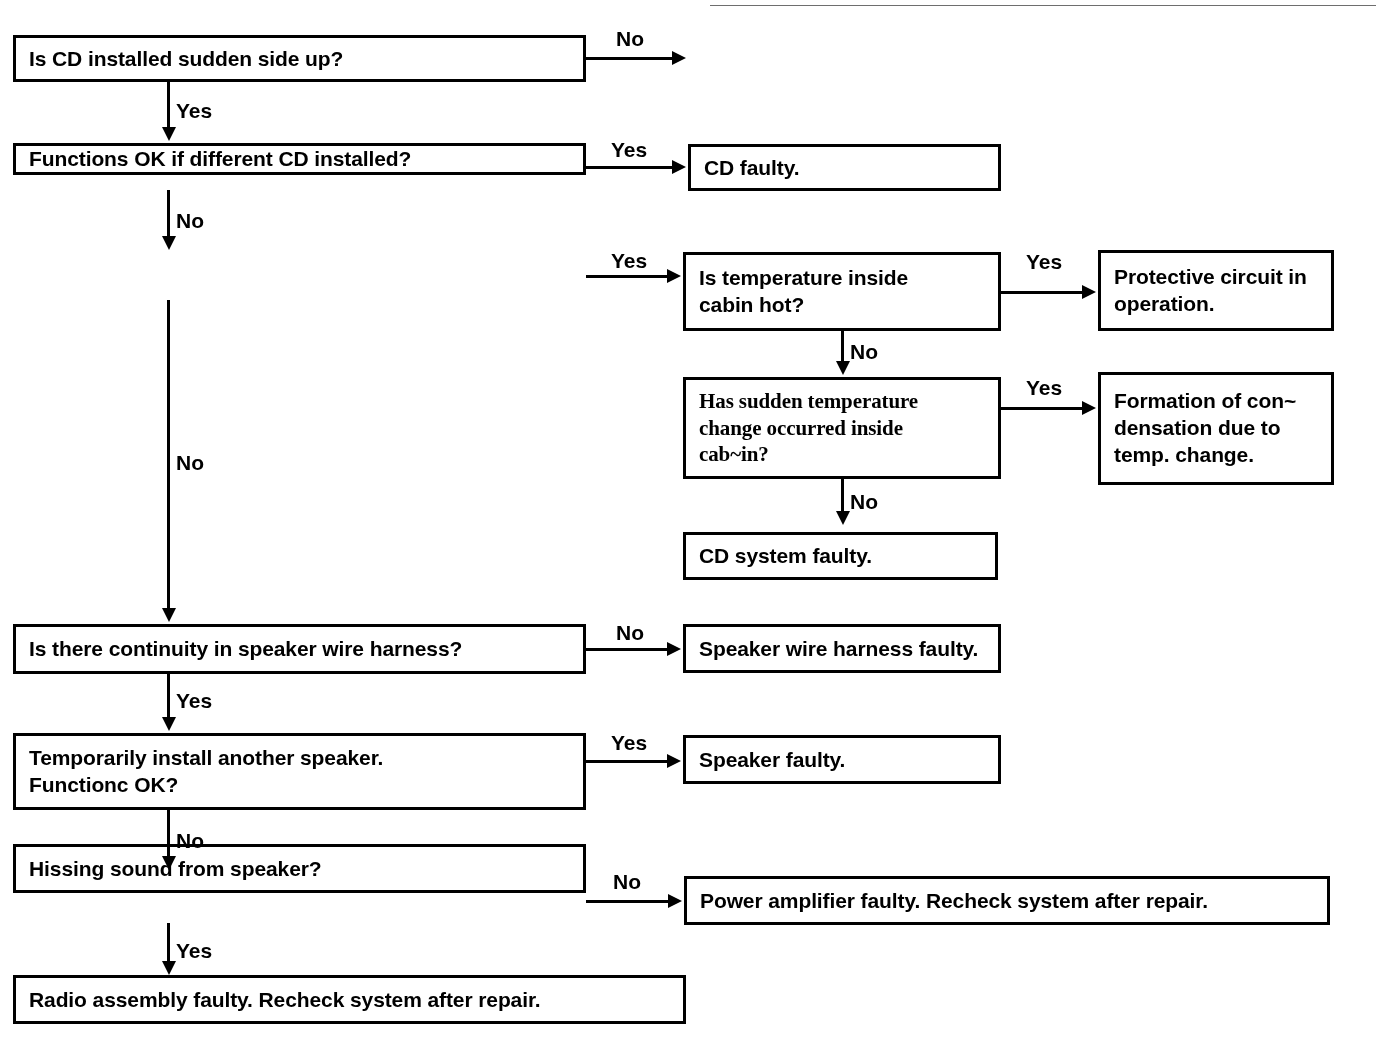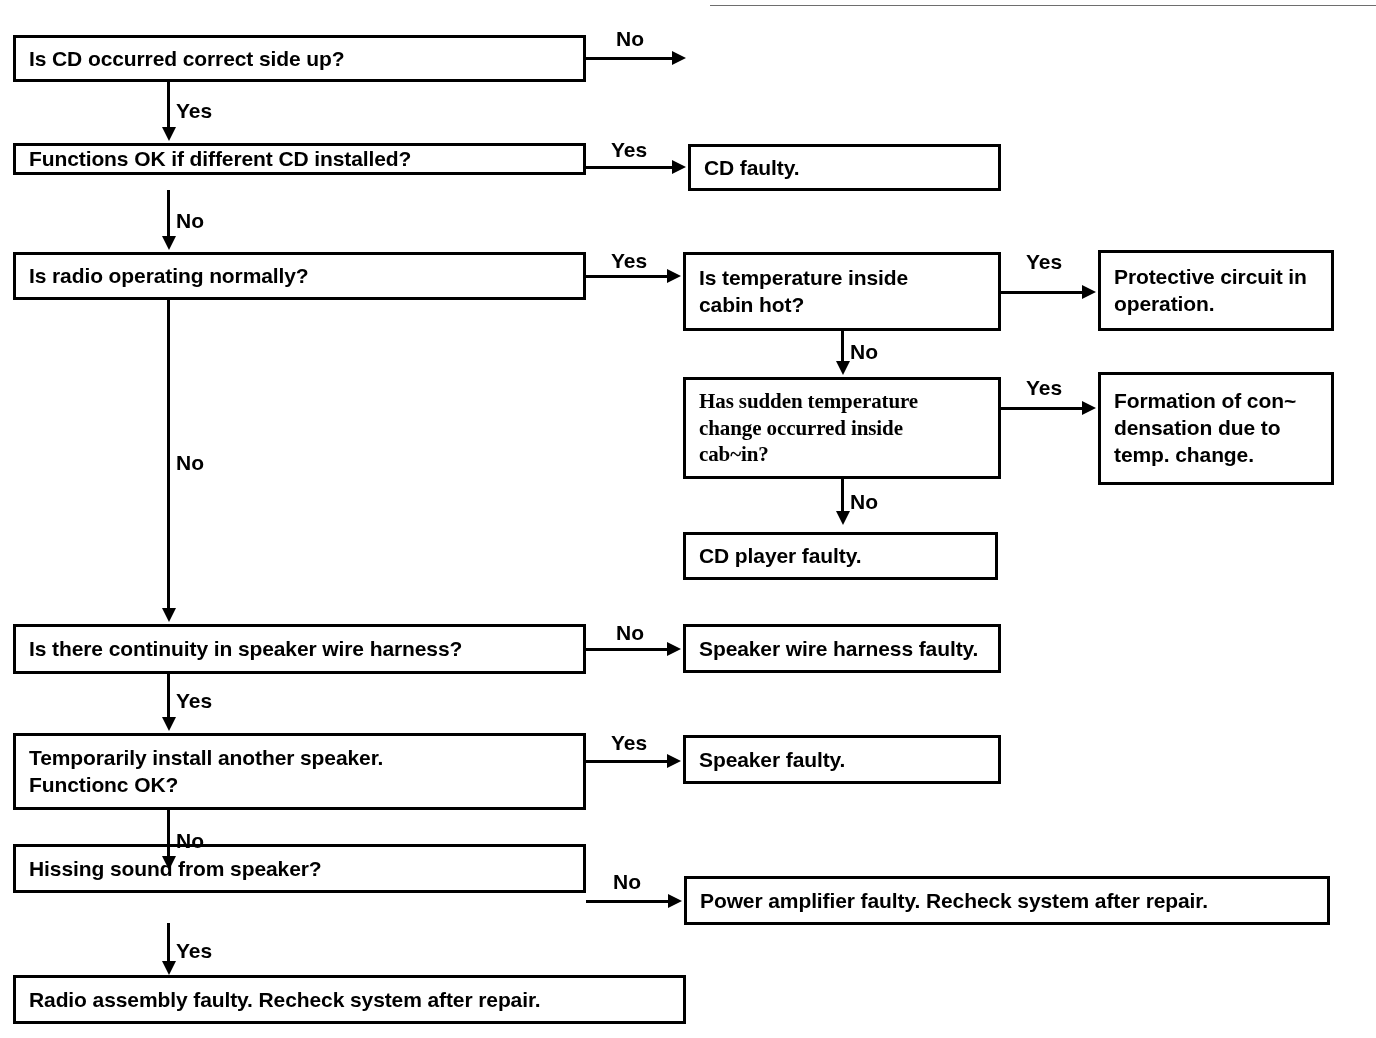--- a/index.html
+++ b/index.html
@@ -84,35 +84,32 @@
   }
 </style>
 </head>
 <body>
 
 <div id="canvas">
 
   <div class="page-rule" style="left:710px; top:5px; width:666px;"></div>
 
   <div class="node" style="left:13px; top:35px; width:573px; height:47px;">
-    <span class="txt">Is CD occurred correct side up?</span>
+    <span class="txt">Is CD installed sudden side up?</span>
   </div>
 
 
   <div class="node" style="left:13px; top:143px; width:573px; height:32px;">
     <span class="txt">Functions OK if different CD installed?</span>
   </div>
 
   <div class="node" style="left:688px; top:144px; width:313px; height:47px;">
     <span class="txt">CD faulty.</span>
   </div>
 
-  <div class="node" style="left:13px; top:252px; width:573px; height:48px;">
-    <span class="txt">Is radio operating normally?</span>
-  </div>
 
   <div class="node tall" style="left:683px; top:252px; width:318px; height:79px;">
     <span class="txt">Is temperature inside
 cabin hot?</span>
   </div>
 
   <div class="node tall" style="left:1098px; top:250px; width:236px; height:81px;">
     <span class="txt">Protective circuit in
 operation.</span>
   </div>
@@ -123,21 +120,21 @@
 cab~in?</span>
   </div>
 
   <div class="node tall" style="left:1098px; top:372px; width:236px; height:113px;">
     <span class="txt">Formation of con~
 densation due to
 temp. change.</span>
   </div>
 
   <div class="node" style="left:683px; top:532px; width:315px; height:48px;">
-    <span class="txt">CD player faulty.</span>
+    <span class="txt">CD system faulty.</span>
   </div>
 
   <div class="node" style="left:13px; top:624px; width:573px; height:50px;">
     <span class="txt">Is there continuity in speaker wire harness?</span>
   </div>
 
   <div class="node" style="left:683px; top:624px; width:318px; height:49px;">
     <span class="txt">Speaker wire harness faulty.</span>
   </div>
 

